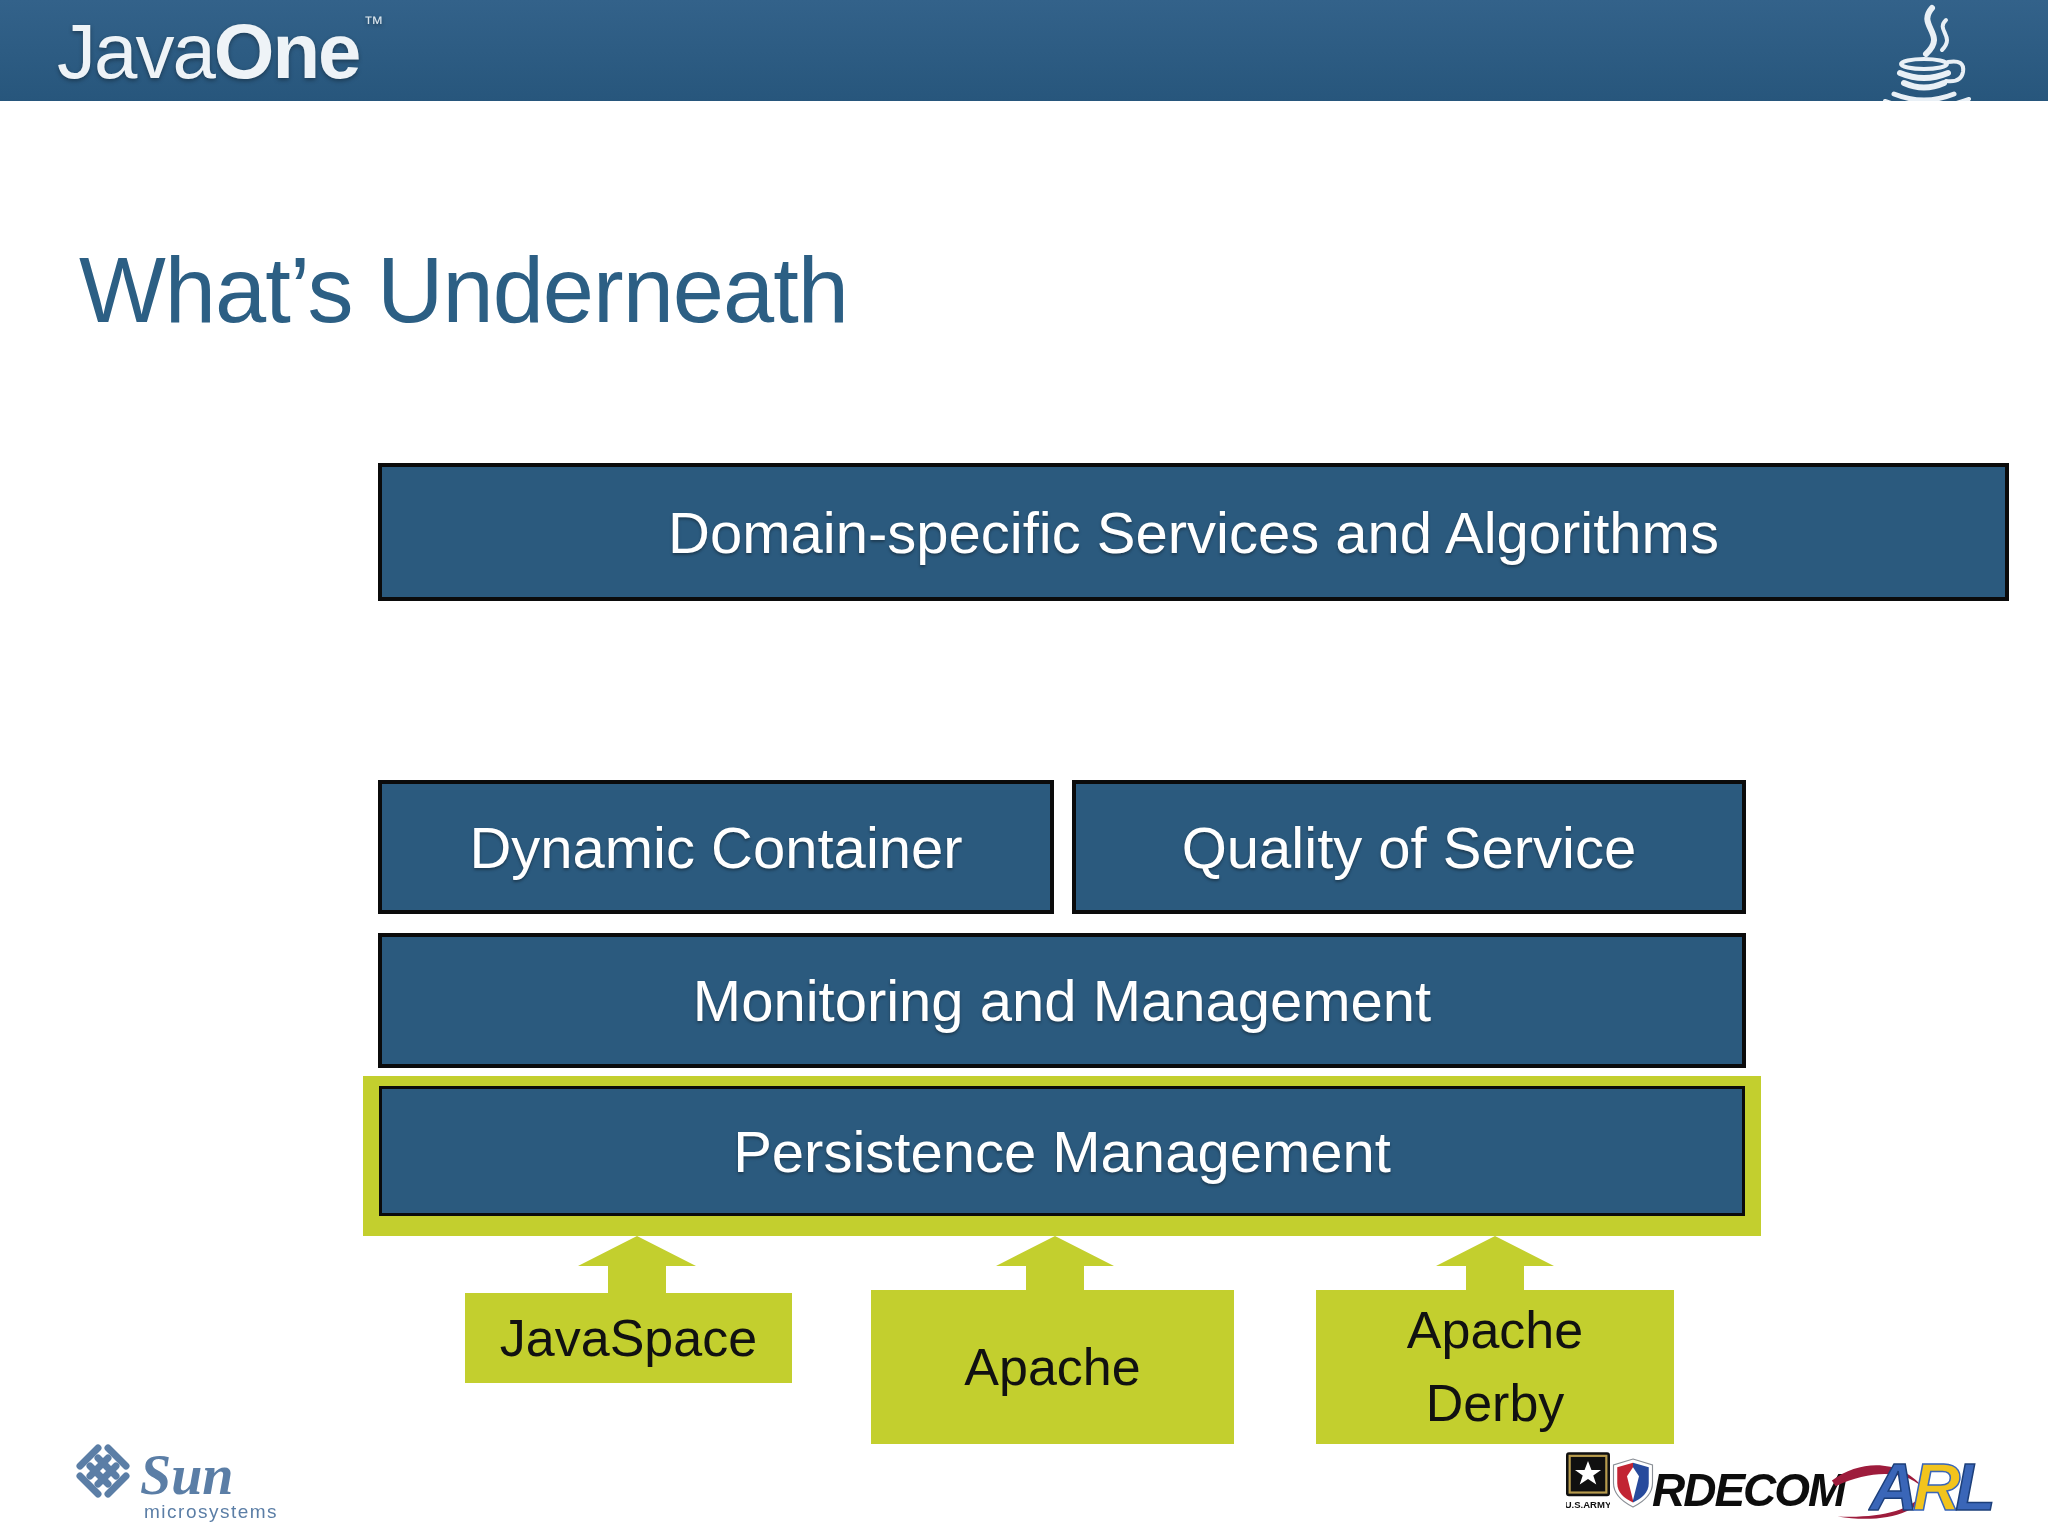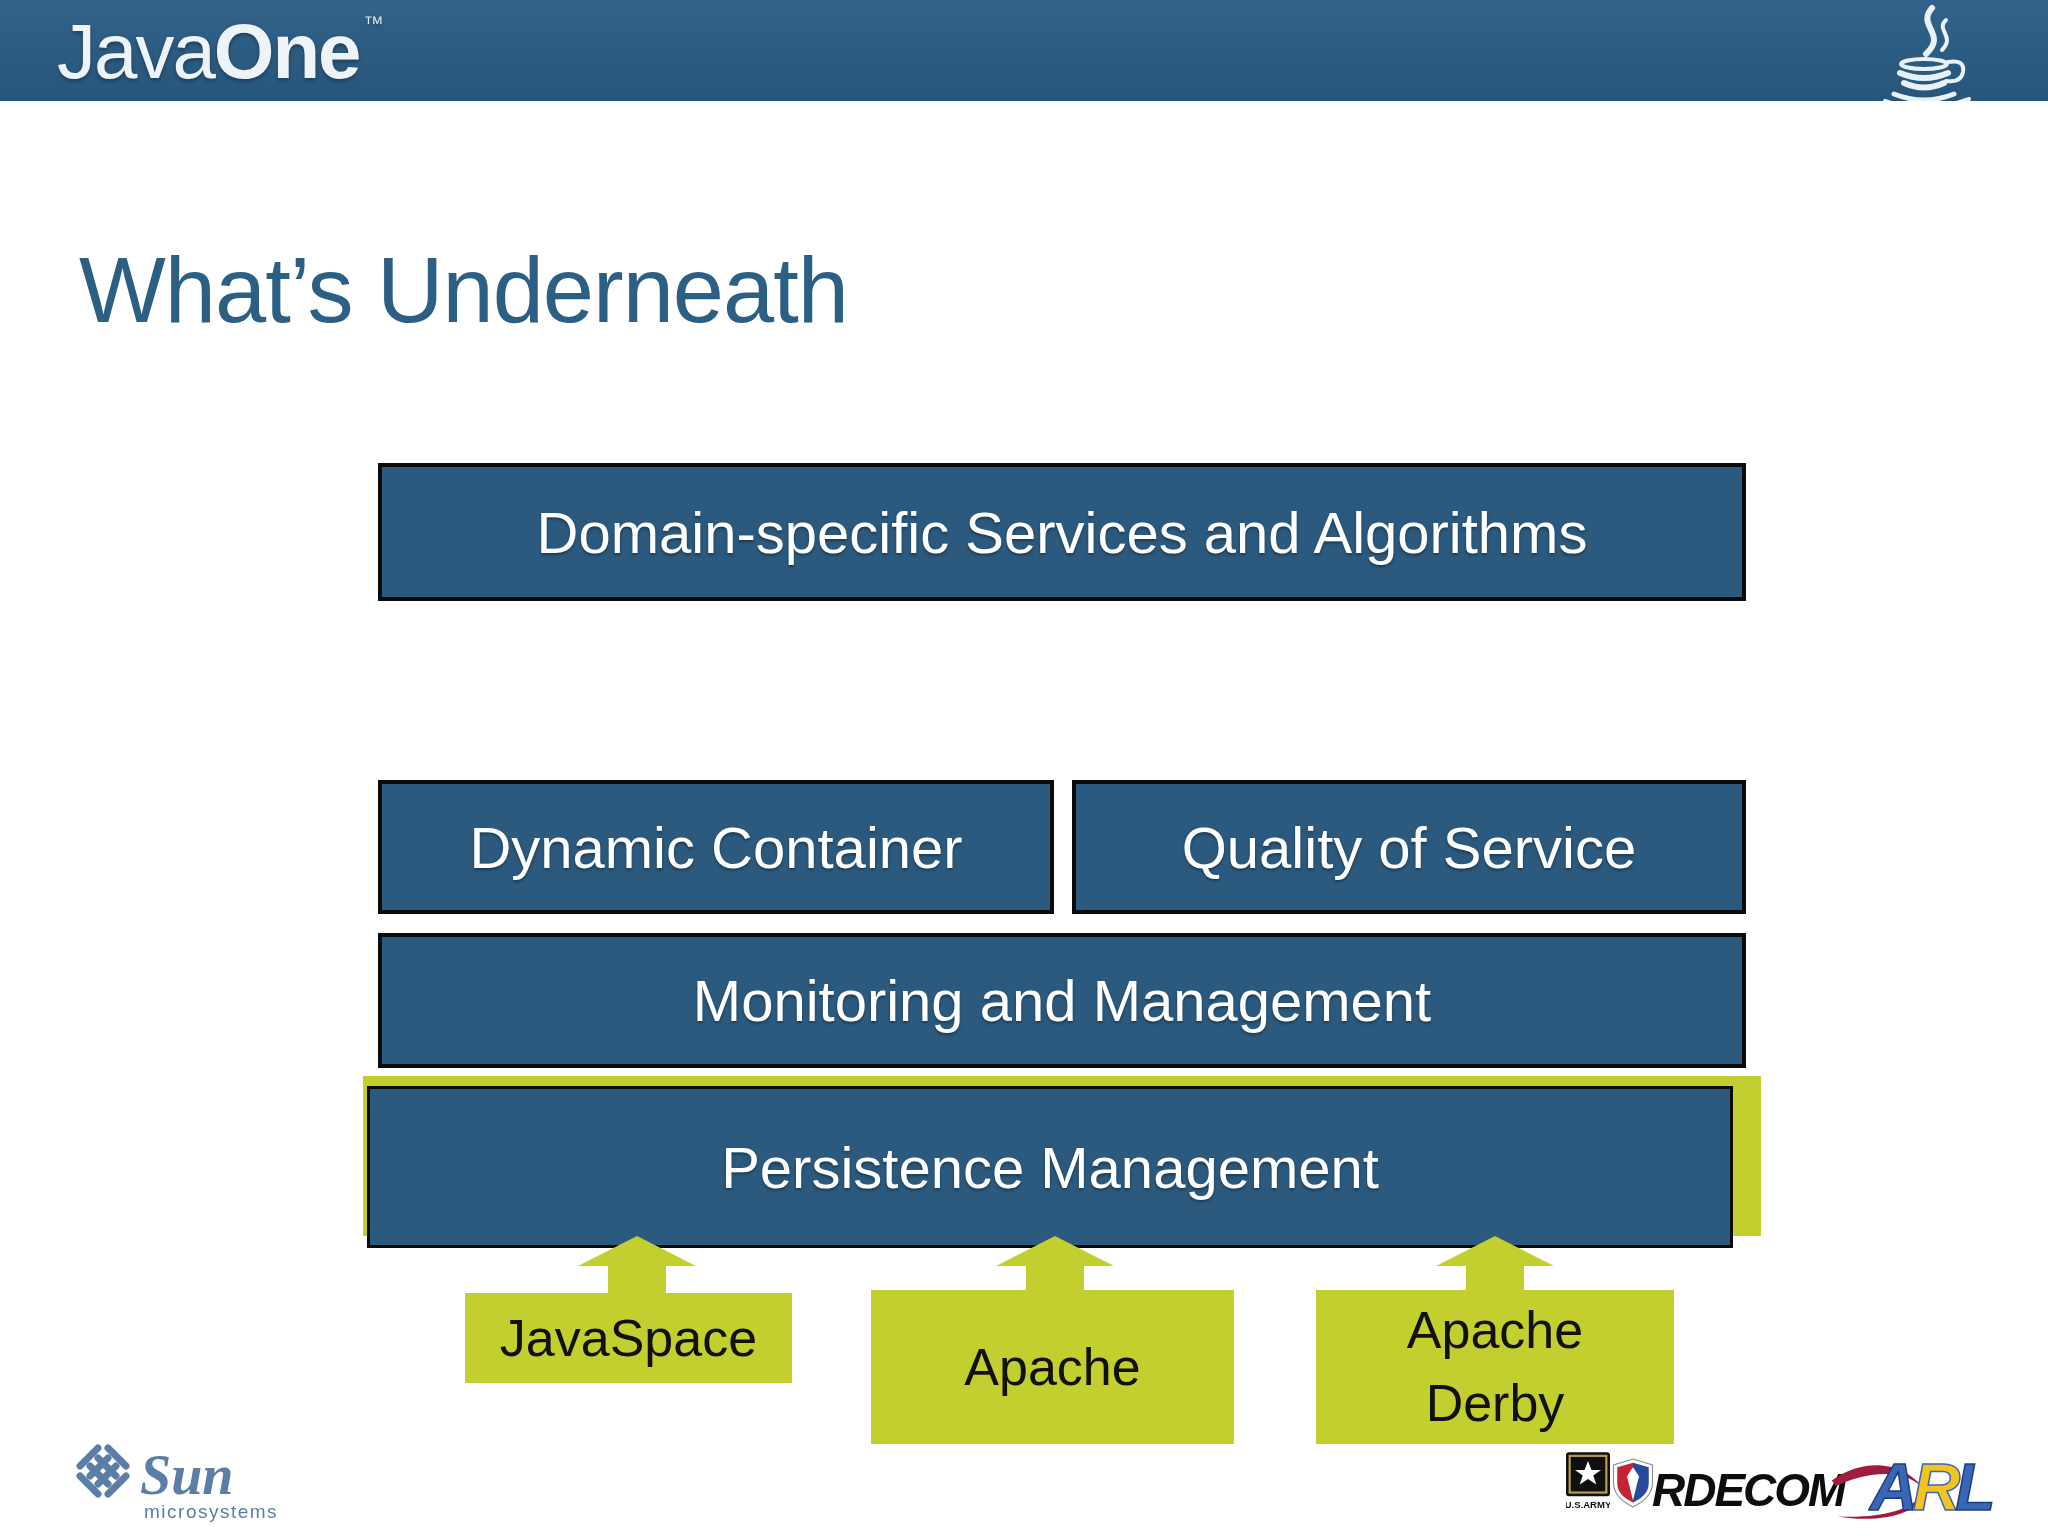--- a/index.html
+++ b/index.html
@@ -29,28 +29,28 @@
   .javacup{position:absolute;left:1872px;top:4px;width:112px;height:126px;}
 
   
   .title{position:absolute;left:79px;top:244px;font-size:92px;font-weight:400;
     color:#2c5f84;letter-spacing:-1px;margin:0;line-height:1;}
 
   
   .layer{position:absolute;background:#2b5a7e;border:4px solid #0b0b0b;color:#ffffff;
     display:flex;align-items:center;justify-content:center;font-size:58px;
     text-shadow:0 2px 3px rgba(0,0,0,.35);white-space:nowrap;}
-  .layer-domain{left:378px;top:463px;width:1368px;height:138px;}
+  .layer-domain{left:378px;top:463px;width:1631px;height:138px;}
   .layer-appinfra{left:378px;top:623px;width:1368px;height:135px;}
   .layer-dynamic{left:378px;top:780px;width:676px;height:134px;}
   .layer-qos{left:1072px;top:780px;width:674px;height:134px;}
   .layer-monitoring{left:378px;top:933px;width:1368px;height:135px;}
 
   .highlight{position:absolute;left:363px;top:1076px;width:1398px;height:160px;background:#c3cf2e;}
-  .layer-persistence{left:4px;top:10px;width:1366px;height:162px;border-width:3px;}
+  .layer-persistence{left:16px;top:10px;width:1366px;height:130px;border-width:3px;}
 
   .arrow{position:absolute;width:118px;height:66px;}
   .arrow-1{left:578px;top:1236px;}
   .arrow-2{left:996px;top:1236px;}
   .arrow-3{left:1436px;top:1236px;}
 
   .provider{position:absolute;background:#c3cf2e;color:#111111;
     display:flex;flex-direction:column;align-items:center;justify-content:center;
     font-size:52px;line-height:1.4;text-align:center;}
   .provider span:empty{display:none;}

